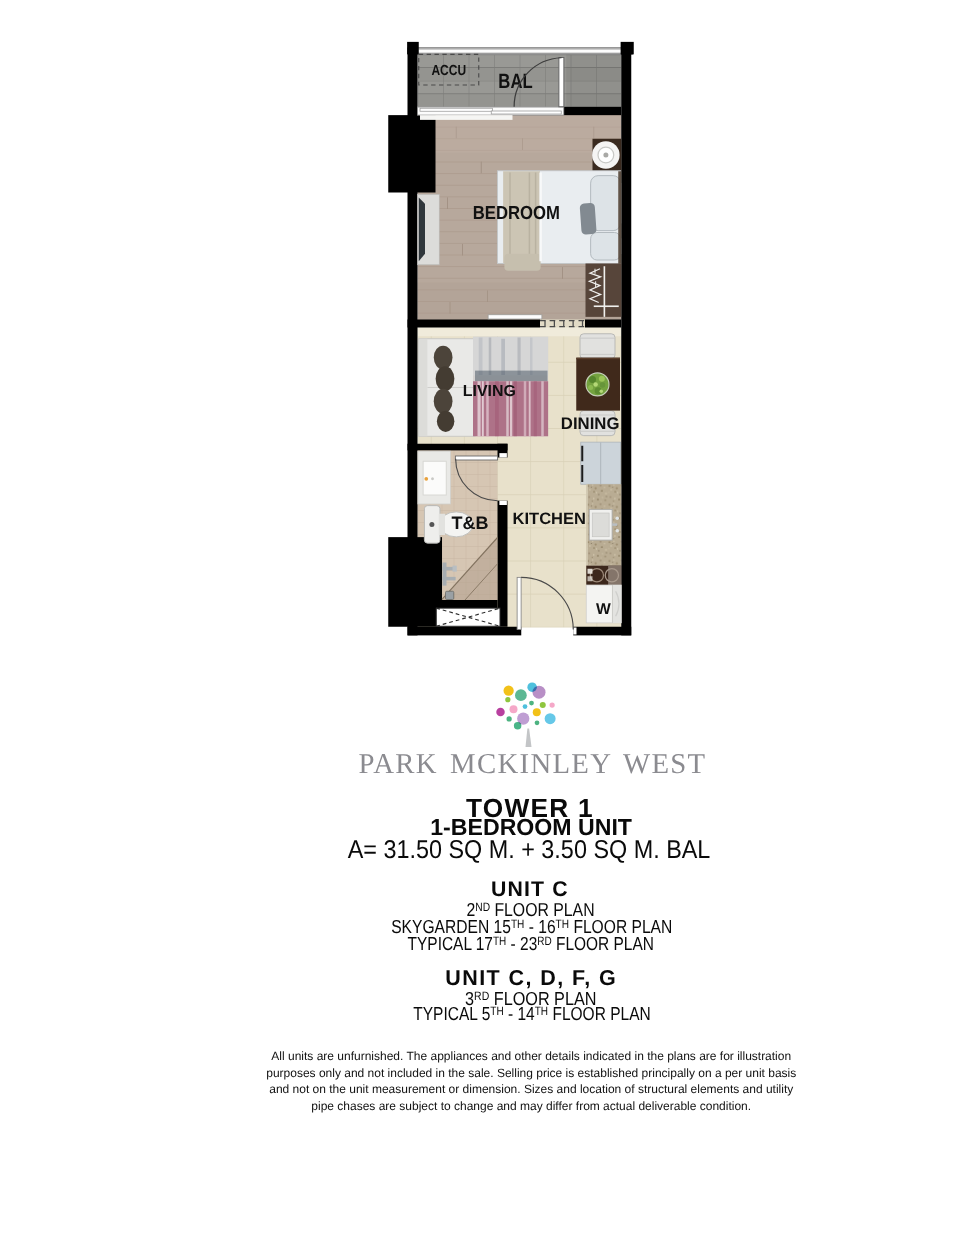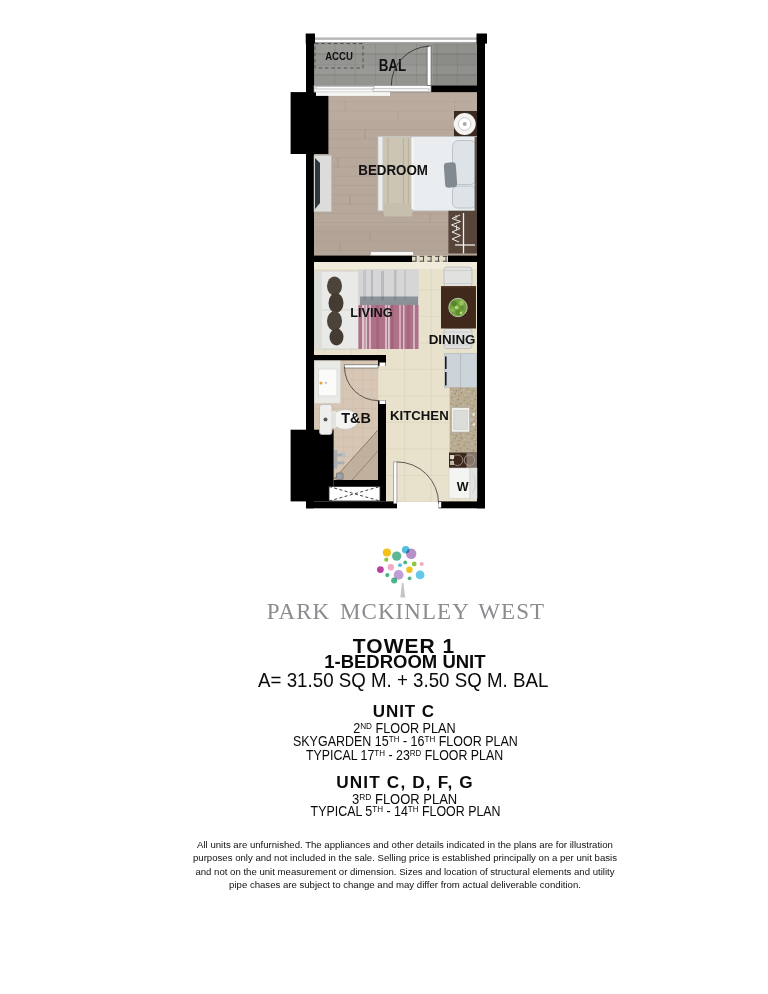--- a/index.html
+++ b/index.html
@@ -1,16 +1,16 @@
 <!DOCTYPE html>
 <html><head>
 <meta charset="utf-8">
 <style>
   html,body{margin:0;padding:0;background:#fff;}
-  #page{position:relative;width:676px;height:994px;background:#fff;overflow:hidden;}
+  #page{position:relative;width:676px;height:994px;background:#fff;overflow:hidden;margin-left:20px;}
   svg{display:block;}
   text{font-family:"Liberation Sans",sans-serif;}
 </style>
 </head>
 <body>
 <div id="page">
 <svg width="768" height="994" viewBox="0 0 768 994">
 <defs>
   <pattern id="balTile" width="20.4" height="21" patternUnits="userSpaceOnUse" x="314" y="43.5">
     <rect width="20.4" height="21" fill="#999995"></rect>

